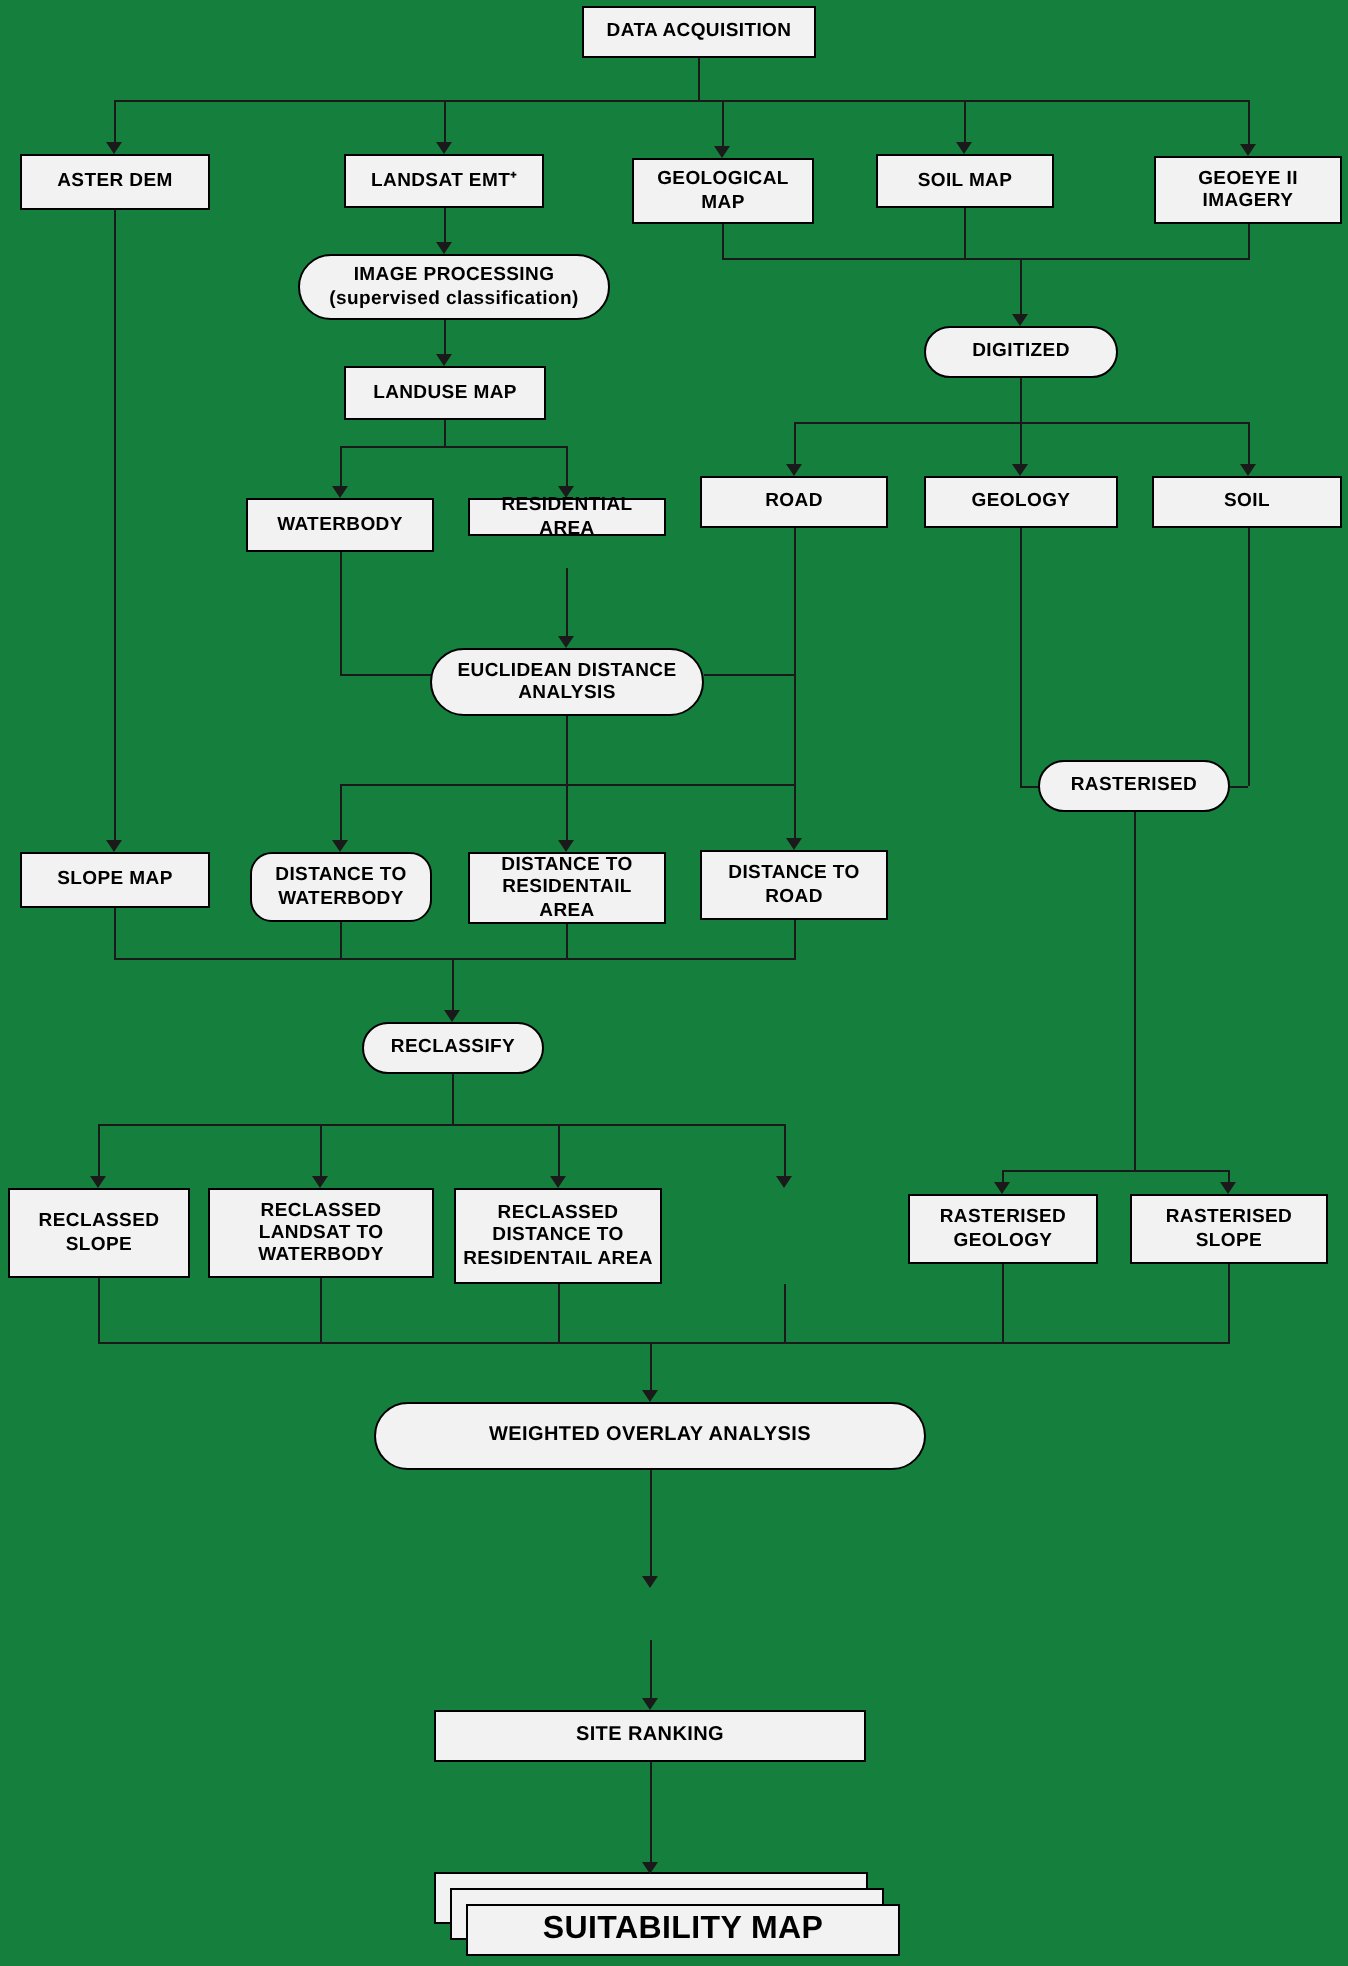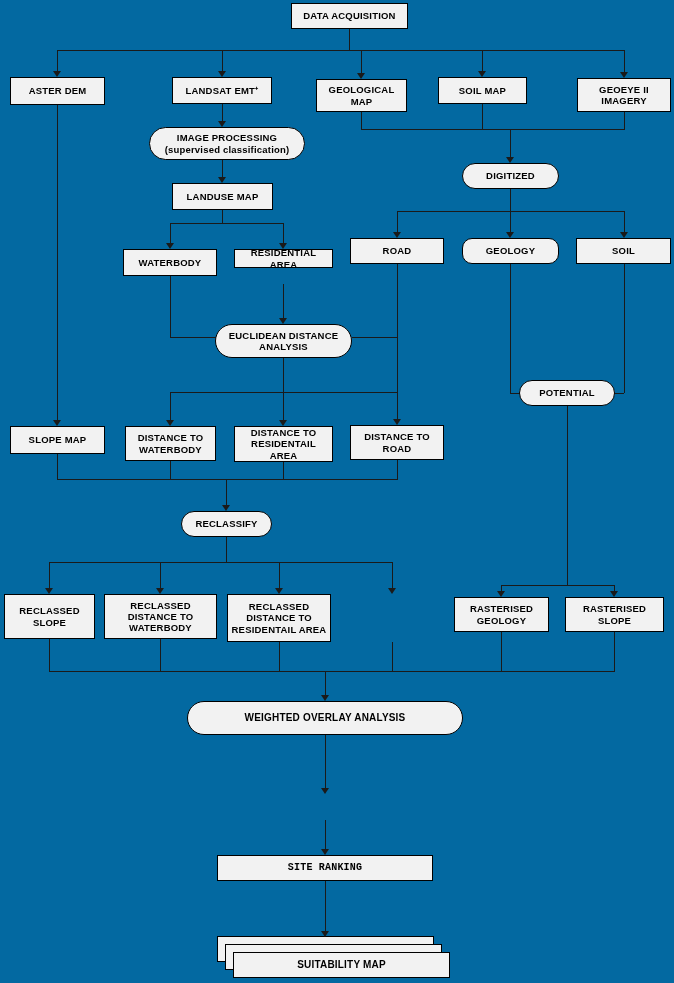--- a/index.html
+++ b/index.html
@@ -4,21 +4,21 @@
 <style>
   html, body {
     margin: 0;
     padding: 0;
     background: #ffffff;
   }
   #canvas {
     position: relative;
     width: 674px;
     height: 983px;
-    background: #0369a1;
+    background: #15803d;
     font-family: "Liberation Sans", sans-serif;
     overflow: hidden;
   }
   .node {
     position: absolute;
     box-sizing: border-box;
     border: 1px solid #000000;
     background: #f2f2f2;
     display: flex;
     align-items: center;
@@ -201,49 +201,49 @@
   <div class="node rect" style="left:172px; top:183px; width:101px; height:27px;">LANDUSE MAP</div>
 
   <div class="node round" style="left:462px; top:163px; width:97px; height:26px;">DIGITIZED</div>
 
   <div class="node rect" style="left:123px; top:249px; width:94px; height:27px;">WATERBODY</div>
 
   <div class="node rect" style="left:234px; top:249px; width:99px; height:19px;">RESIDENTIAL AREA</div>
 
   <div class="node rect" style="left:350px; top:238px; width:94px; height:26px;">ROAD</div>
 
-  <div class="node rect" style="left:462px; top:238px; width:97px; height:26px;border-radius:10px;">GEOLOGY</div>
+  <div class="node rect" style="left:462px; top:238px; width:97px; height:26px;">GEOLOGY</div>
 
   <div class="node rect" style="left:576px; top:238px; width:95px; height:26px;">SOIL</div>
 
   <div class="node round" style="left:215px; top:324px; width:137px; height:34px;">EUCLIDEAN DISTANCE ANALYSIS</div>
 
-  <div class="node round" style="left:519px; top:380px; width:96px; height:26px;">POTENTIAL</div>
+  <div class="node round" style="left:519px; top:380px; width:96px; height:26px;">RASTERISED</div>
 
   <div class="node rect" style="left:10px; top:426px; width:95px; height:28px;">SLOPE MAP</div>
 
-  <div class="node rect" style="left:125px; top:426px; width:91px; height:35px;">DISTANCE TO WATERBODY</div>
+  <div class="node rect" style="left:125px; top:426px; width:91px; height:35px;border-radius:11px;">DISTANCE TO WATERBODY</div>
 
   <div class="node rect" style="left:234px; top:426px; width:99px; height:36px;">DISTANCE TO RESIDENTAIL AREA</div>
 
   <div class="node rect" style="left:350px; top:425px; width:94px; height:35px;">DISTANCE TO ROAD</div>
 
   <div class="node round" style="left:181px; top:511px; width:91px; height:26px;">RECLASSIFY</div>
 
   <div class="node rect" style="left:4px; top:594px; width:91px; height:45px;">RECLASSED SLOPE</div>
 
-  <div class="node rect" style="left:104px; top:594px; width:113px; height:45px;">RECLASSED DISTANCE TO WATERBODY</div>
+  <div class="node rect" style="left:104px; top:594px; width:113px; height:45px;">RECLASSED LANDSAT TO WATERBODY</div>
 
   <div class="node rect" style="left:227px; top:594px; width:104px; height:48px;">RECLASSED DISTANCE TO RESIDENTAIL AREA</div>
 
 
   <div class="node rect" style="left:454px; top:597px; width:95px; height:35px;">RASTERISED GEOLOGY</div>
 
   <div class="node rect" style="left:565px; top:597px; width:99px; height:35px;">RASTERISED SLOPE</div>
 
   <div class="node round" style="left:187px; top:701px; width:276px; height:34px; font-size:10px;">WEIGHTED OVERLAY ANALYSIS</div>
 
 
-  <div class="node rect" style="left:217px; top:855px; width:216px; height:26px; font-size:10px;font-family:Liberation Mono, monospace;">SITE RANKING</div>
-
-  <div class="node rect" style="left:233px; top:952px; width:217px; height:26px; font-size:10px;">SUITABILITY MAP</div>
+  <div class="node rect" style="left:217px; top:855px; width:216px; height:26px; font-size:10px;">SITE RANKING</div>
+
+  <div class="node rect" style="left:233px; top:952px; width:217px; height:26px; font-size:16px;">SUITABILITY MAP</div>
 
 </div>
 
 </body></html>

